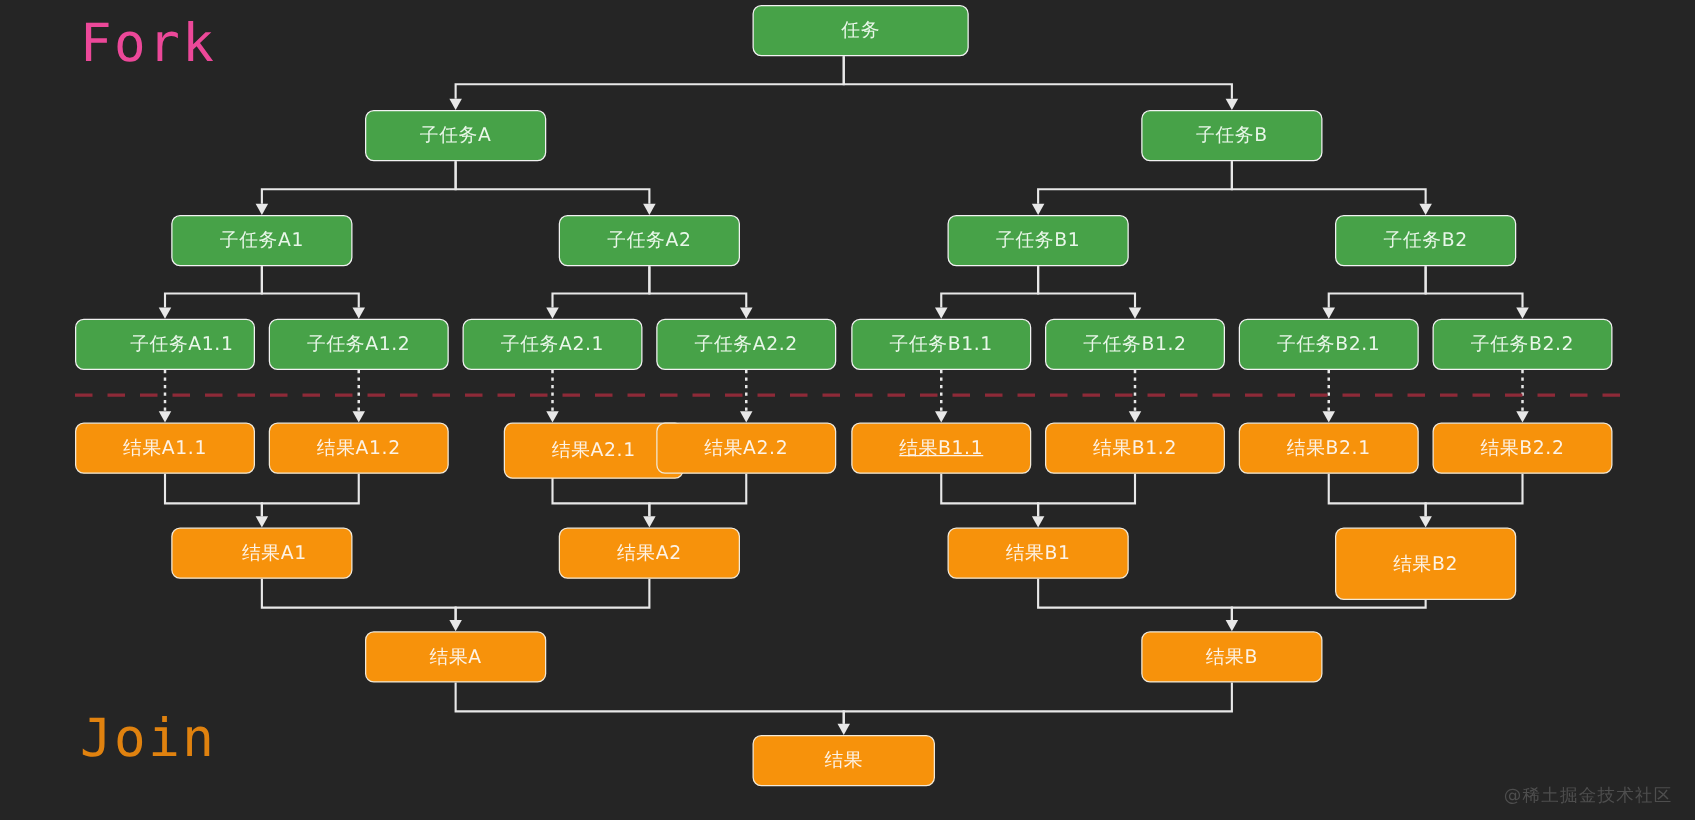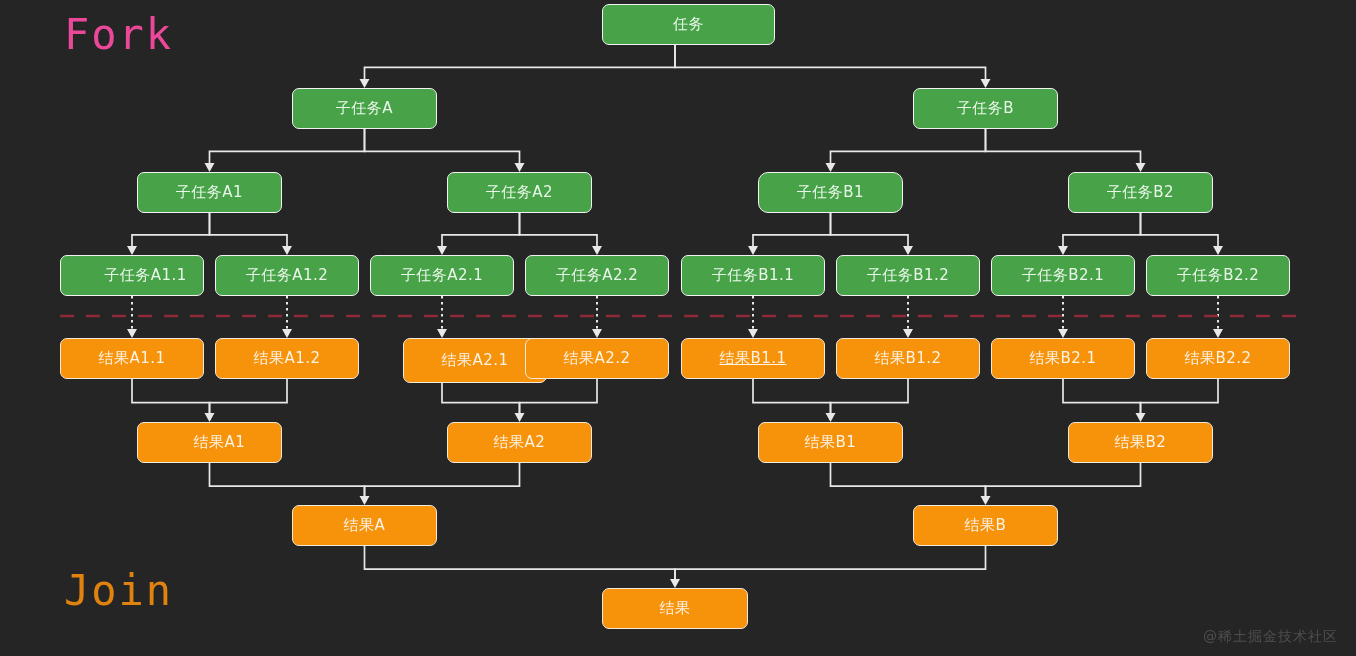--- a/index.html
+++ b/index.html
@@ -151,21 +151,21 @@
       </div>
       <div class="node green" style="left: 913px; top: 88px; width: 145px; height: 41px;">
         <span>子任务B</span>
       </div>
       <div class="node green" style="left: 137px; top: 172px; width: 145px; height: 41px;">
         <span>子任务A1</span>
       </div>
       <div class="node green" style="left: 447px; top: 172px; width: 145px; height: 41px;">
         <span>子任务A2</span>
       </div>
-      <div class="node green" style="left: 758px; top: 172px; width: 145px; height: 41px; border-radius: 10px;">
+      <div class="node green" style="left: 758px; top: 172px; width: 145px; height: 41px;">
         <span>子任务B1</span>
       </div>
       <div class="node green" style="left: 1068px; top: 172px; width: 145px; height: 41px;">
         <span>子任务B2</span>
       </div>
       <div class="node green" style="left: 60px; top: 255px; width: 144px; height: 41px; padding-left: 27px;">
         <span>子任务A1.1</span>
       </div>
       <div class="node green" style="left: 215px; top: 255px; width: 144px; height: 41px;">
         <span>子任务A1.2</span>
@@ -214,21 +214,21 @@
       </div>
       <div class="node orange" style="left: 137px; top: 422px; width: 145px; height: 41px; padding-left: 20px;">
         <span>结果A1</span>
       </div>
       <div class="node orange" style="left: 447px; top: 422px; width: 145px; height: 41px;">
         <span>结果A2</span>
       </div>
       <div class="node orange" style="left: 758px; top: 422px; width: 145px; height: 41px;">
         <span>结果B1</span>
       </div>
-      <div class="node orange" style="left: 1068px; top: 422px; width: 145px; height: 41px;">
+      <div class="node orange" style="left: 1068px; top: 422px; width: 145px; height: 58px;">
         <span>结果B2</span>
       </div>
       <div class="node orange" style="left: 292px; top: 505px; width: 145px; height: 41px;">
         <span>结果A</span>
       </div>
       <div class="node orange" style="left: 913px; top: 505px; width: 145px; height: 41px;">
         <span>结果B</span>
       </div>
       <div class="node orange" style="left: 602px; top: 588px; width: 146px; height: 41px;">
         <span>结果</span>

